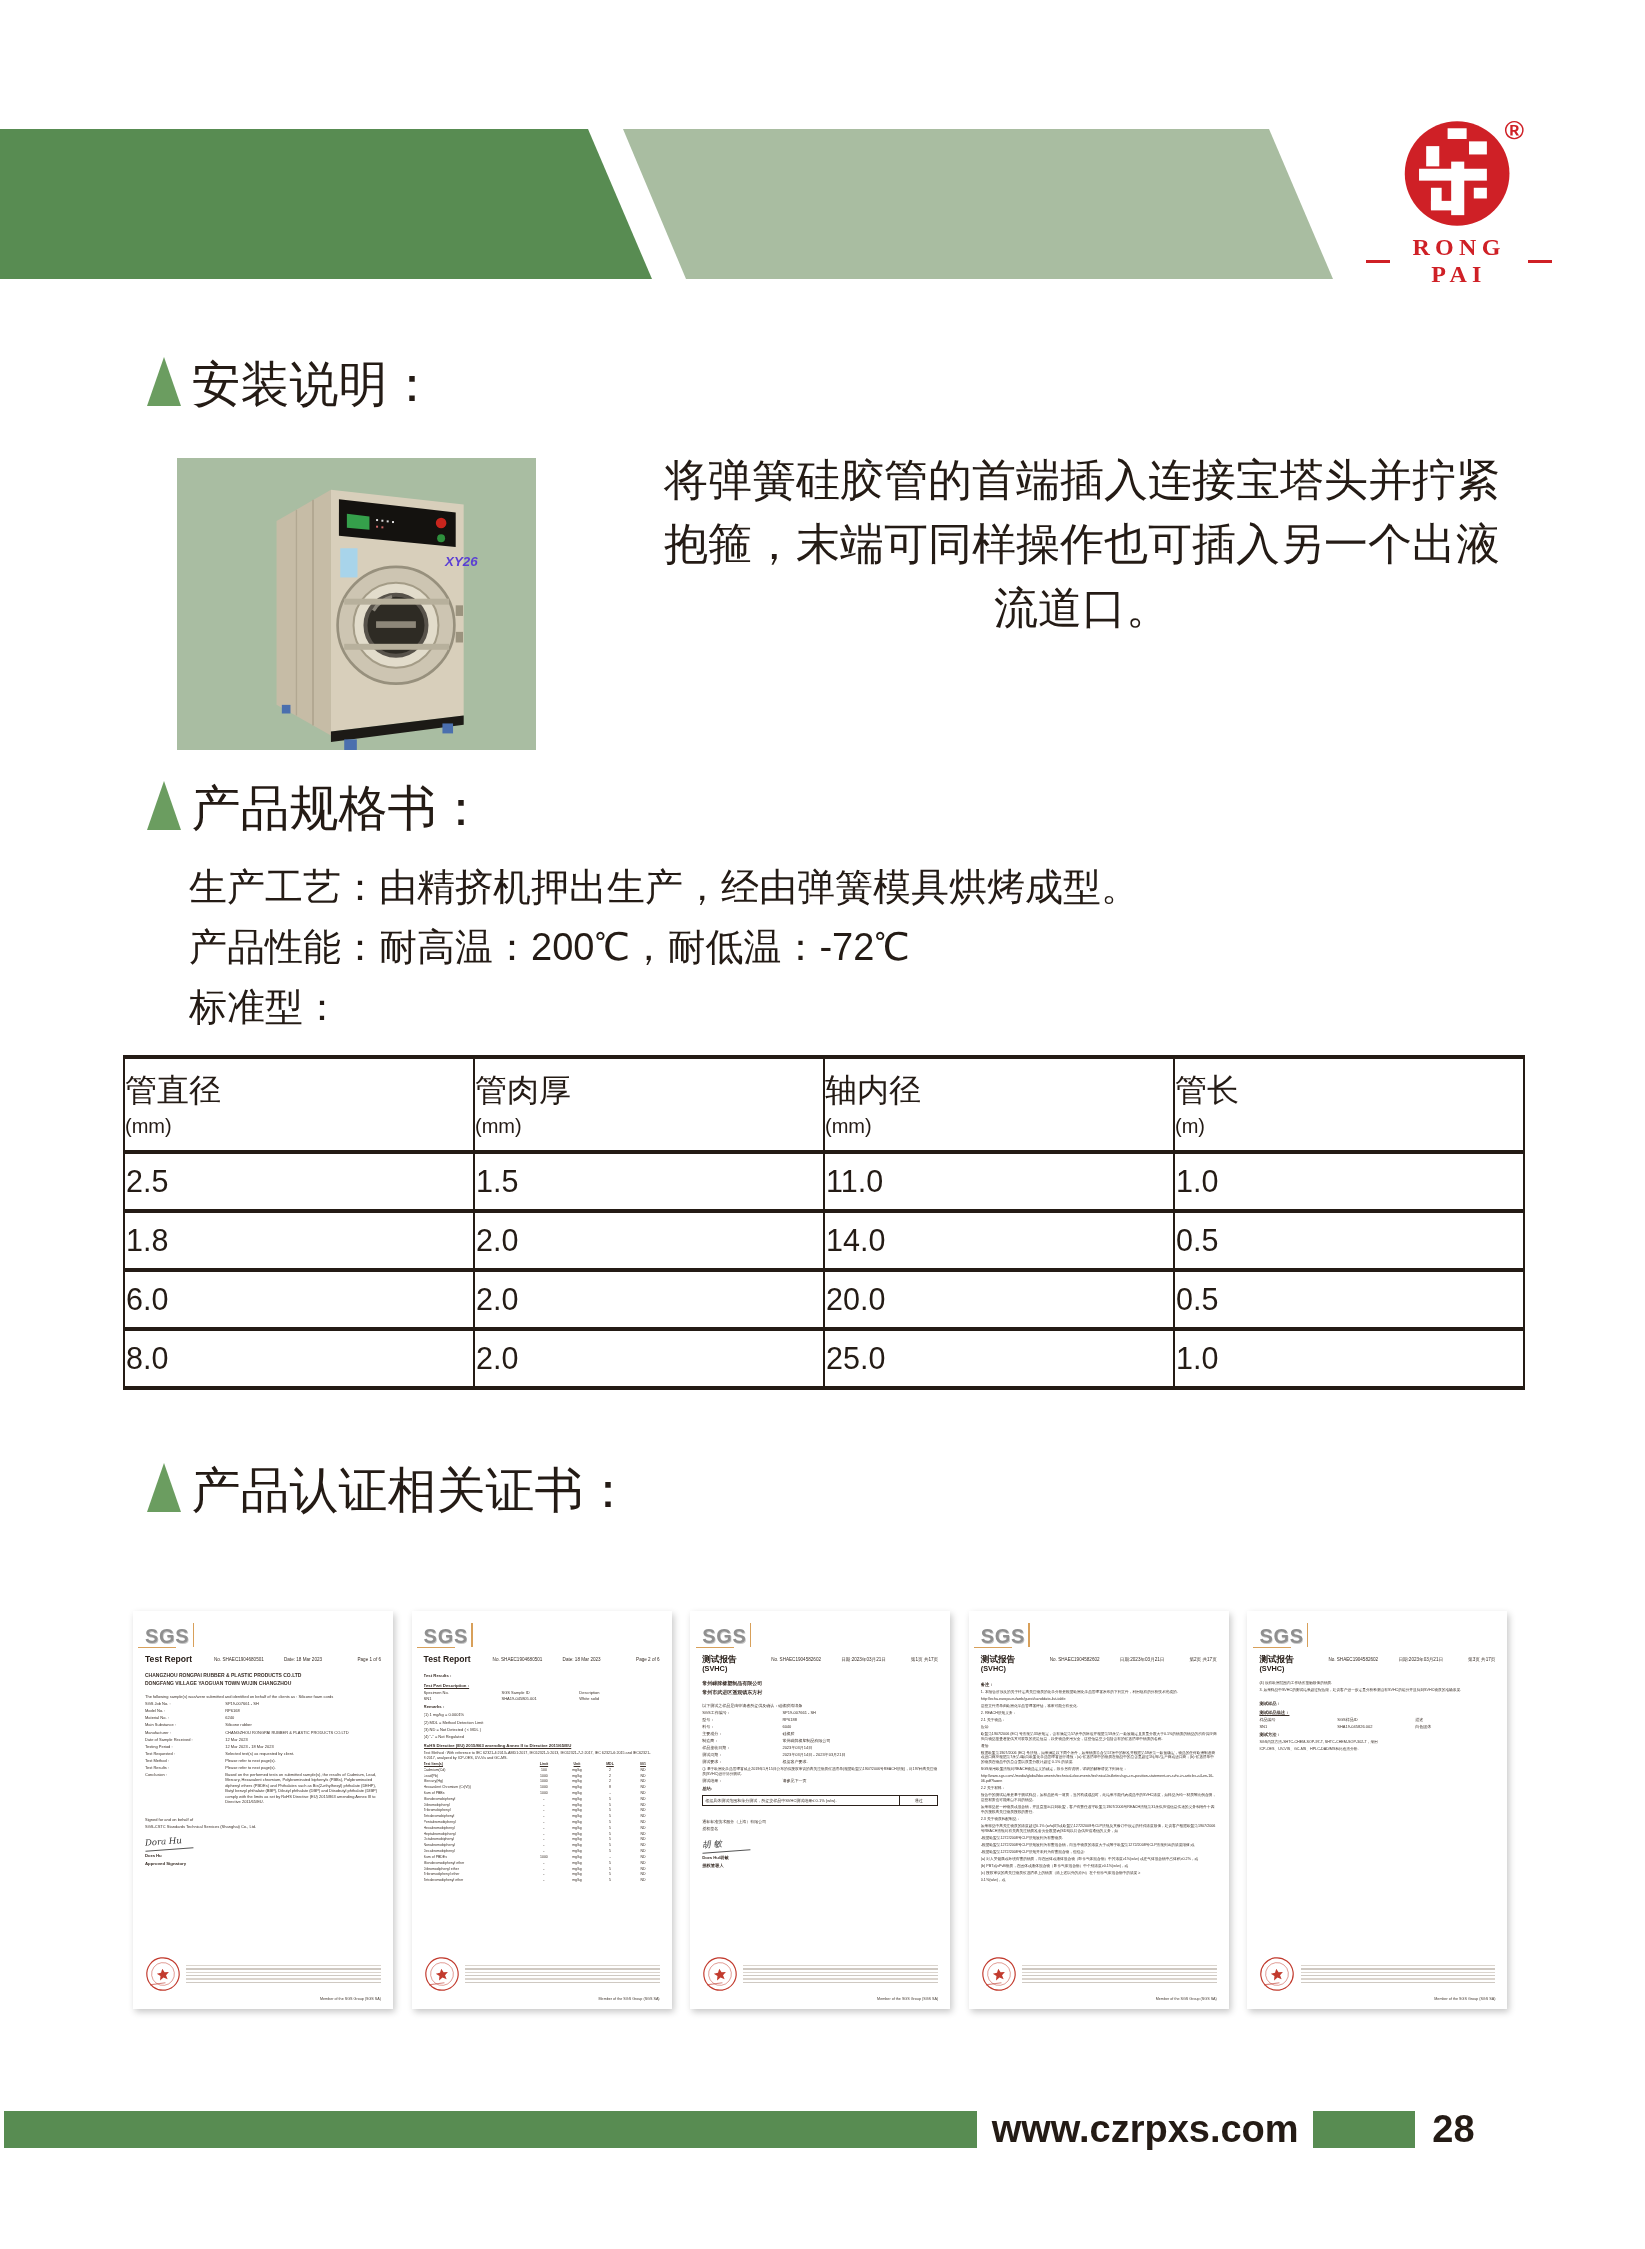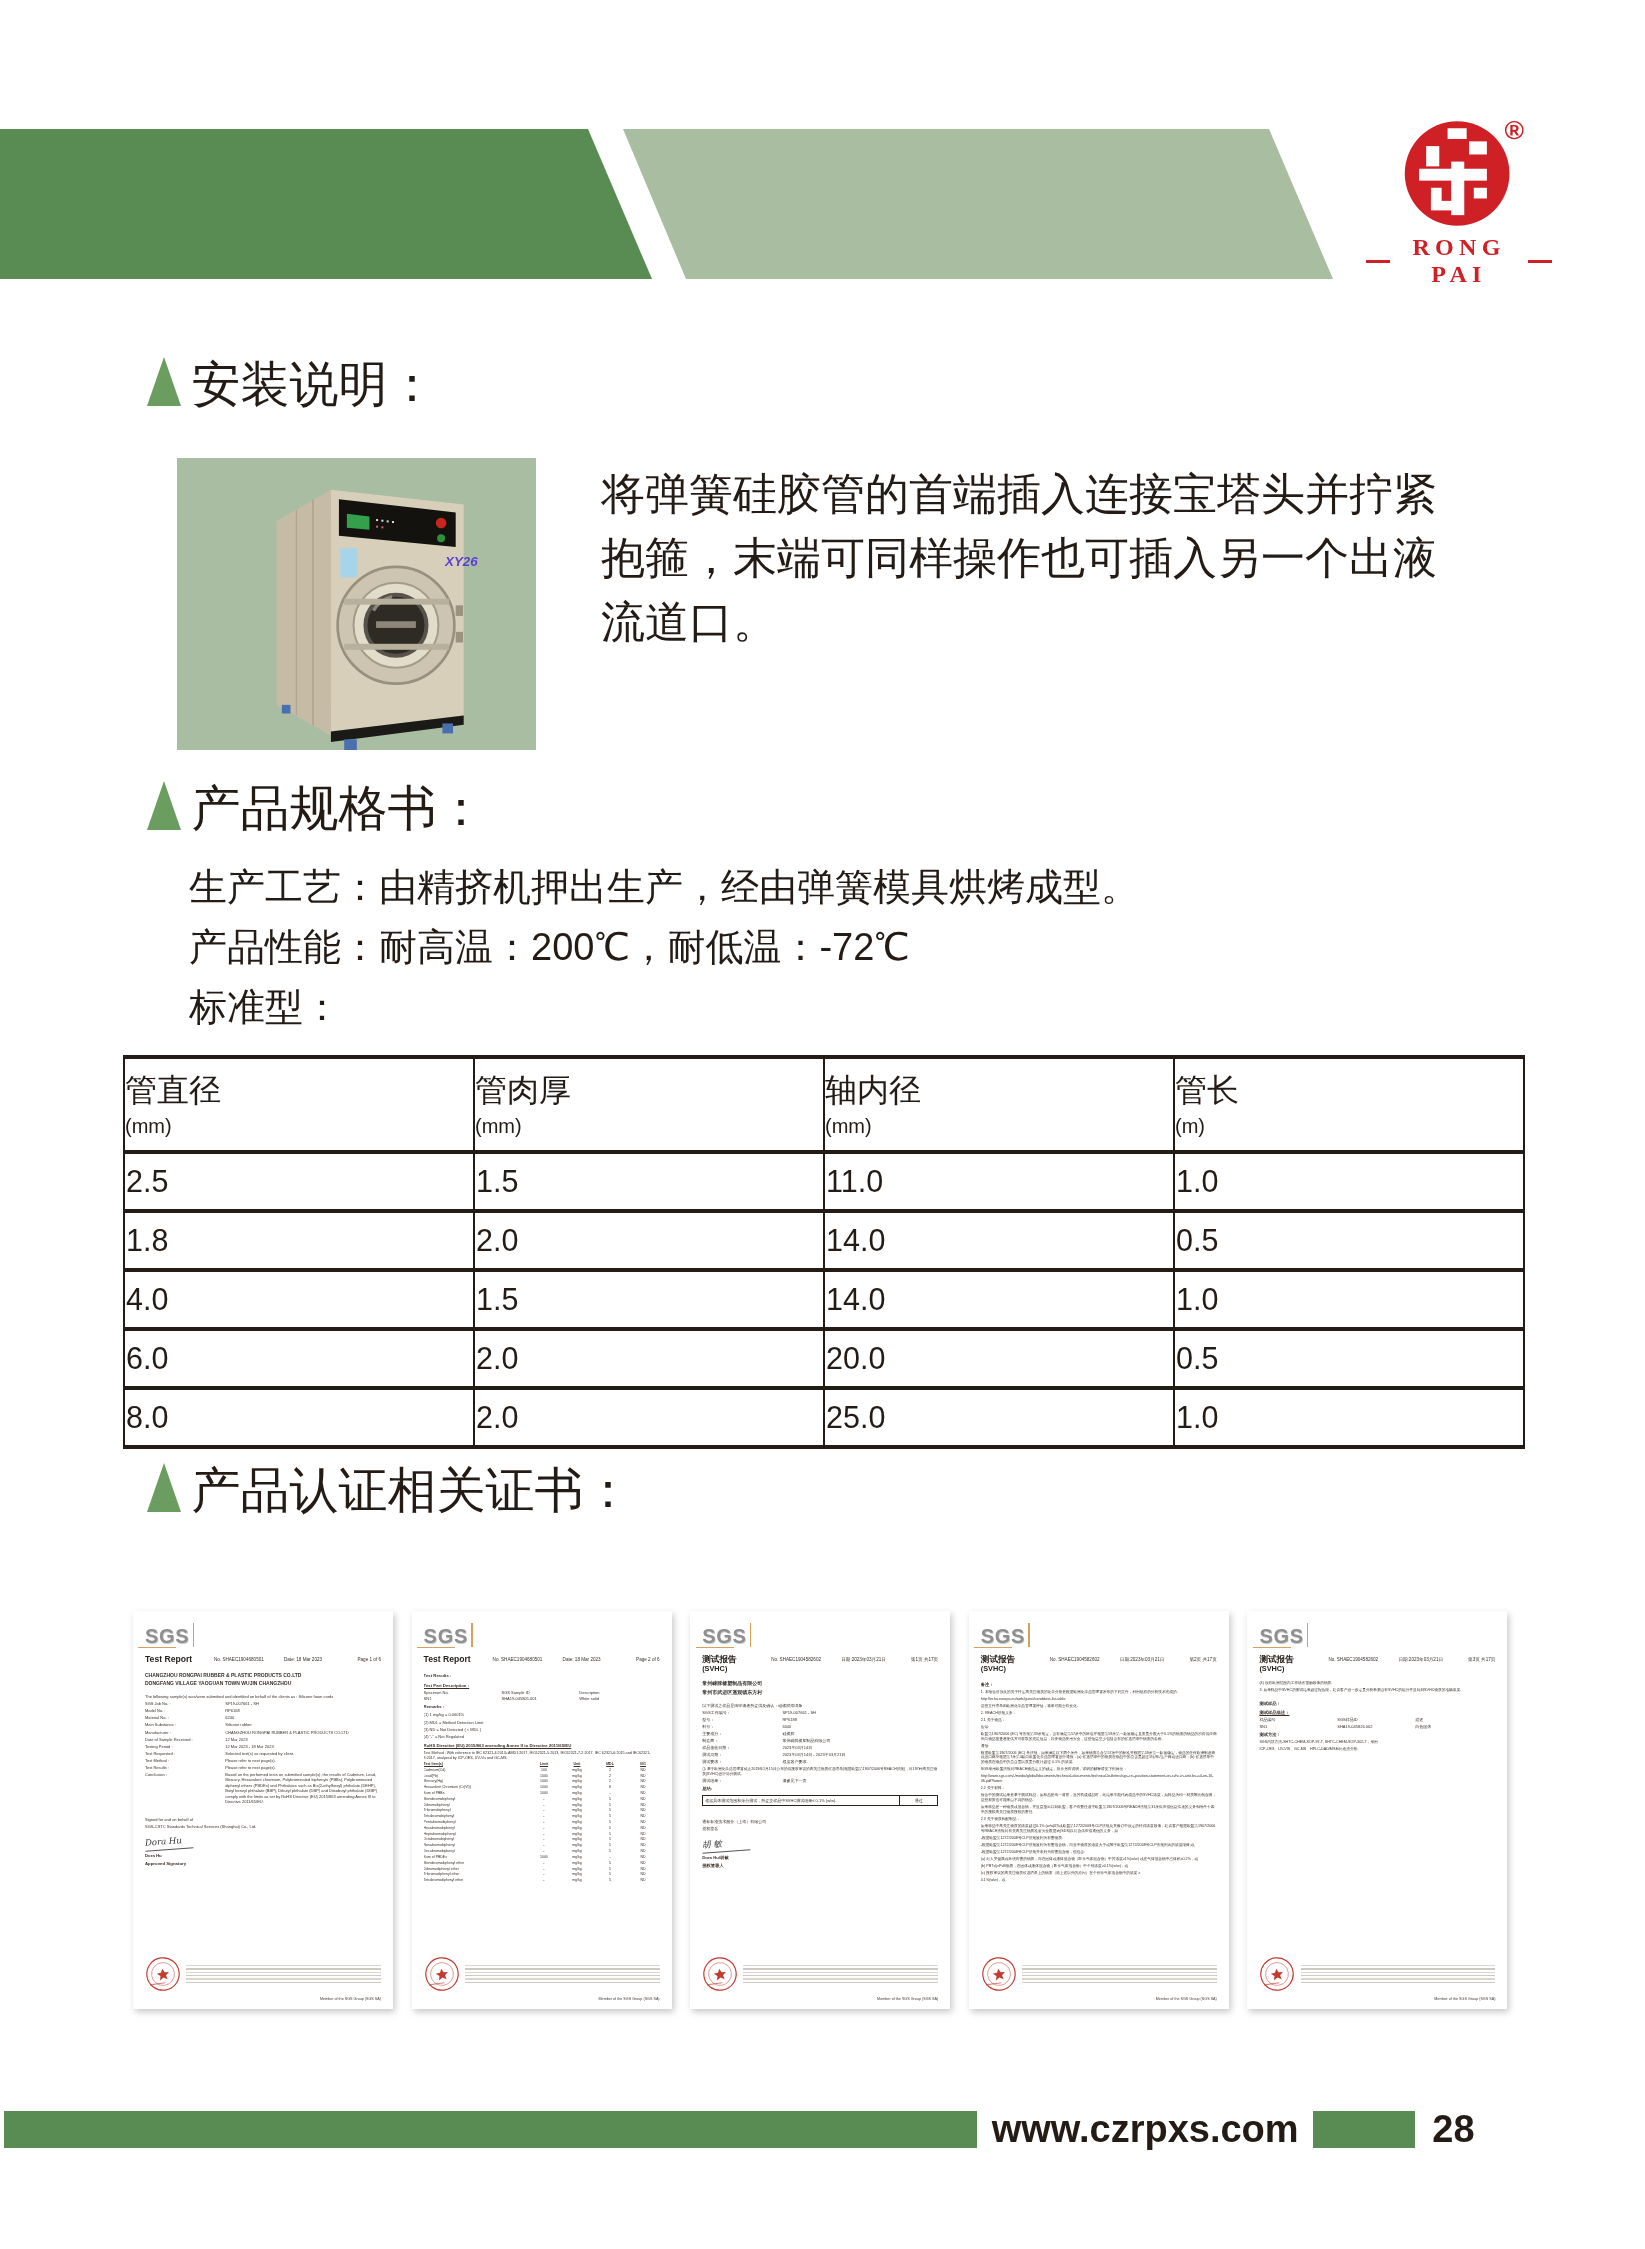--- a/index.html
+++ b/index.html
@@ -31,22 +31,22 @@
   .tri{width:0;height:0;border-left:17px solid transparent;border-right:17px solid transparent;
        border-bottom:49px solid #6b9d60;margin-bottom:4px;}
   .sec-title{font-size:49px;line-height:1.05;color:#241b15;}
   #sec1{top:357px;left:147px;}
   #sec2{top:781px;left:147px;}
   #sec3{top:1463px;left:147px;}
 
   
   .image-panel{position:absolute;top:458px;left:177px;width:359px;height:292px;}
   .image-panel svg{width:100%;height:100%;display:block;}
-  .install-body{position:absolute;top:462px;left:601px;width:962px;font-size:44px;line-height:64px;
-                white-space:pre-line;color:#241b15;}
+  .install-body{position:absolute;top:448px;left:601px;width:962px;font-size:44px;line-height:64px;
+                white-space:pre-line;color:#241b15;text-align:center;}
 
   
   .spec-lines{position:absolute;top:857px;left:189px;font-size:38px;line-height:60px;white-space:pre-line;}
 
   .spec-table{position:absolute;top:1055px;left:123px;width:1402px;}
   .spec-table table{width:100%;border-collapse:collapse;table-layout:fixed;}
   .spec-table th,.spec-table td{border-left:2px solid #241b15;border-right:2px solid #241b15;
       border-top:4px solid #241b15;border-bottom:4px solid #241b15;text-align:left;vertical-align:middle;}
   .spec-table th{font-weight:normal;padding:10.6px 0 9.3px;}
   .spec-table .h-name{font-size:32px;line-height:1.3;}
@@ -218,26 +218,20 @@
             <td>11.0</td>
             <td>1.0</td>
           </tr>
           <tr>
             <td>1.8</td>
             <td>2.0</td>
             <td>14.0</td>
             <td>0.5</td>
           </tr>
           <tr>
-            <td>4.0</td>
-            <td>1.5</td>
-            <td>14.0</td>
-            <td>1.0</td>
-          </tr>
-          <tr>
             <td>6.0</td>
             <td>2.0</td>
             <td>20.0</td>
             <td>0.5</td>
           </tr>
           <tr>
             <td>8.0</td>
             <td>2.0</td>
             <td>25.0</td>
             <td>1.0</td>

